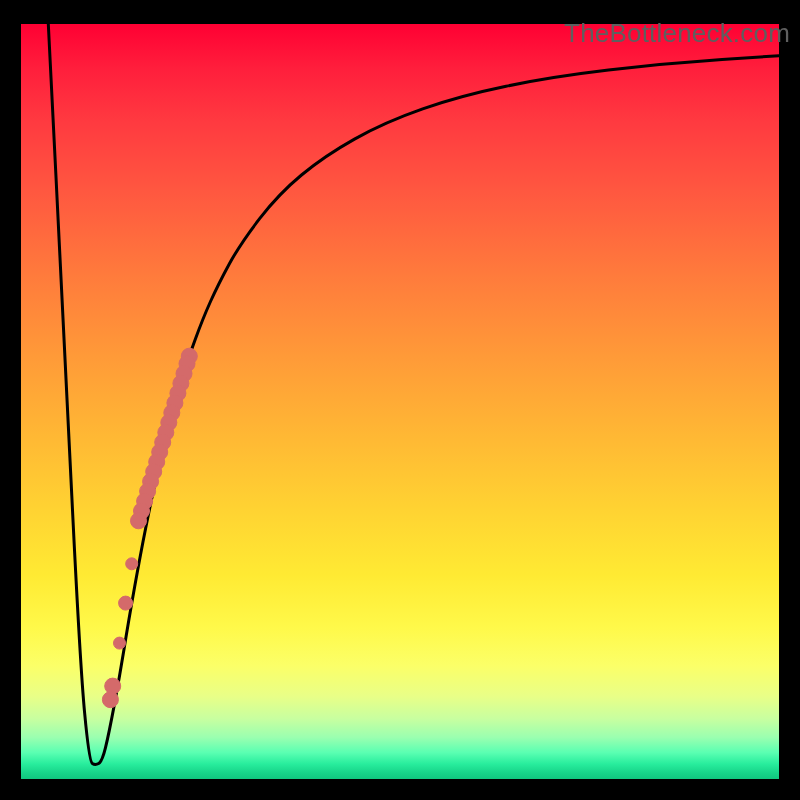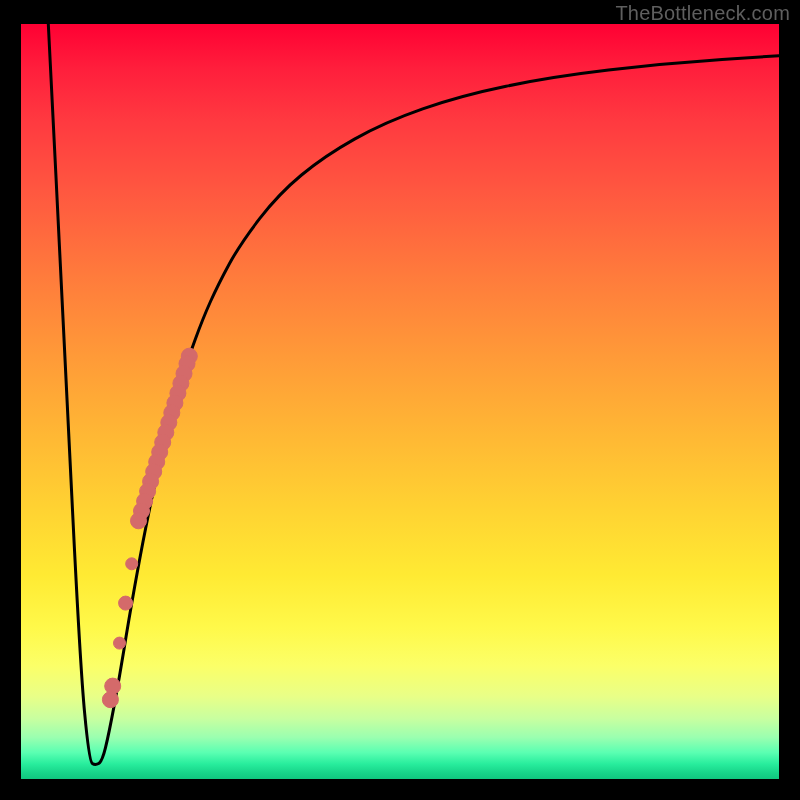--- a/index.html
+++ b/index.html
@@ -35,24 +35,24 @@
       #e9ff87 89%,
       #c8ffa0 92%,
       #9affb0 94.5%,
       #5affb2 96.5%,
       #28ed9d 98%,
       #17d489 99.2%,
       #10c77f 100%);
   }
   .watermark {
     position: absolute;
-    top: 2px;
+    top: 18px;
     right: 10px;
     color: #5f5f5f;
-    font-size: 20px;
+    font-size: 26px;
     font-weight: 400;
     letter-spacing: 0.2px;
   }
   svg.curve {
     position: absolute;
     left: 0;
     top: 0;
   }
 </style>
 </head>

